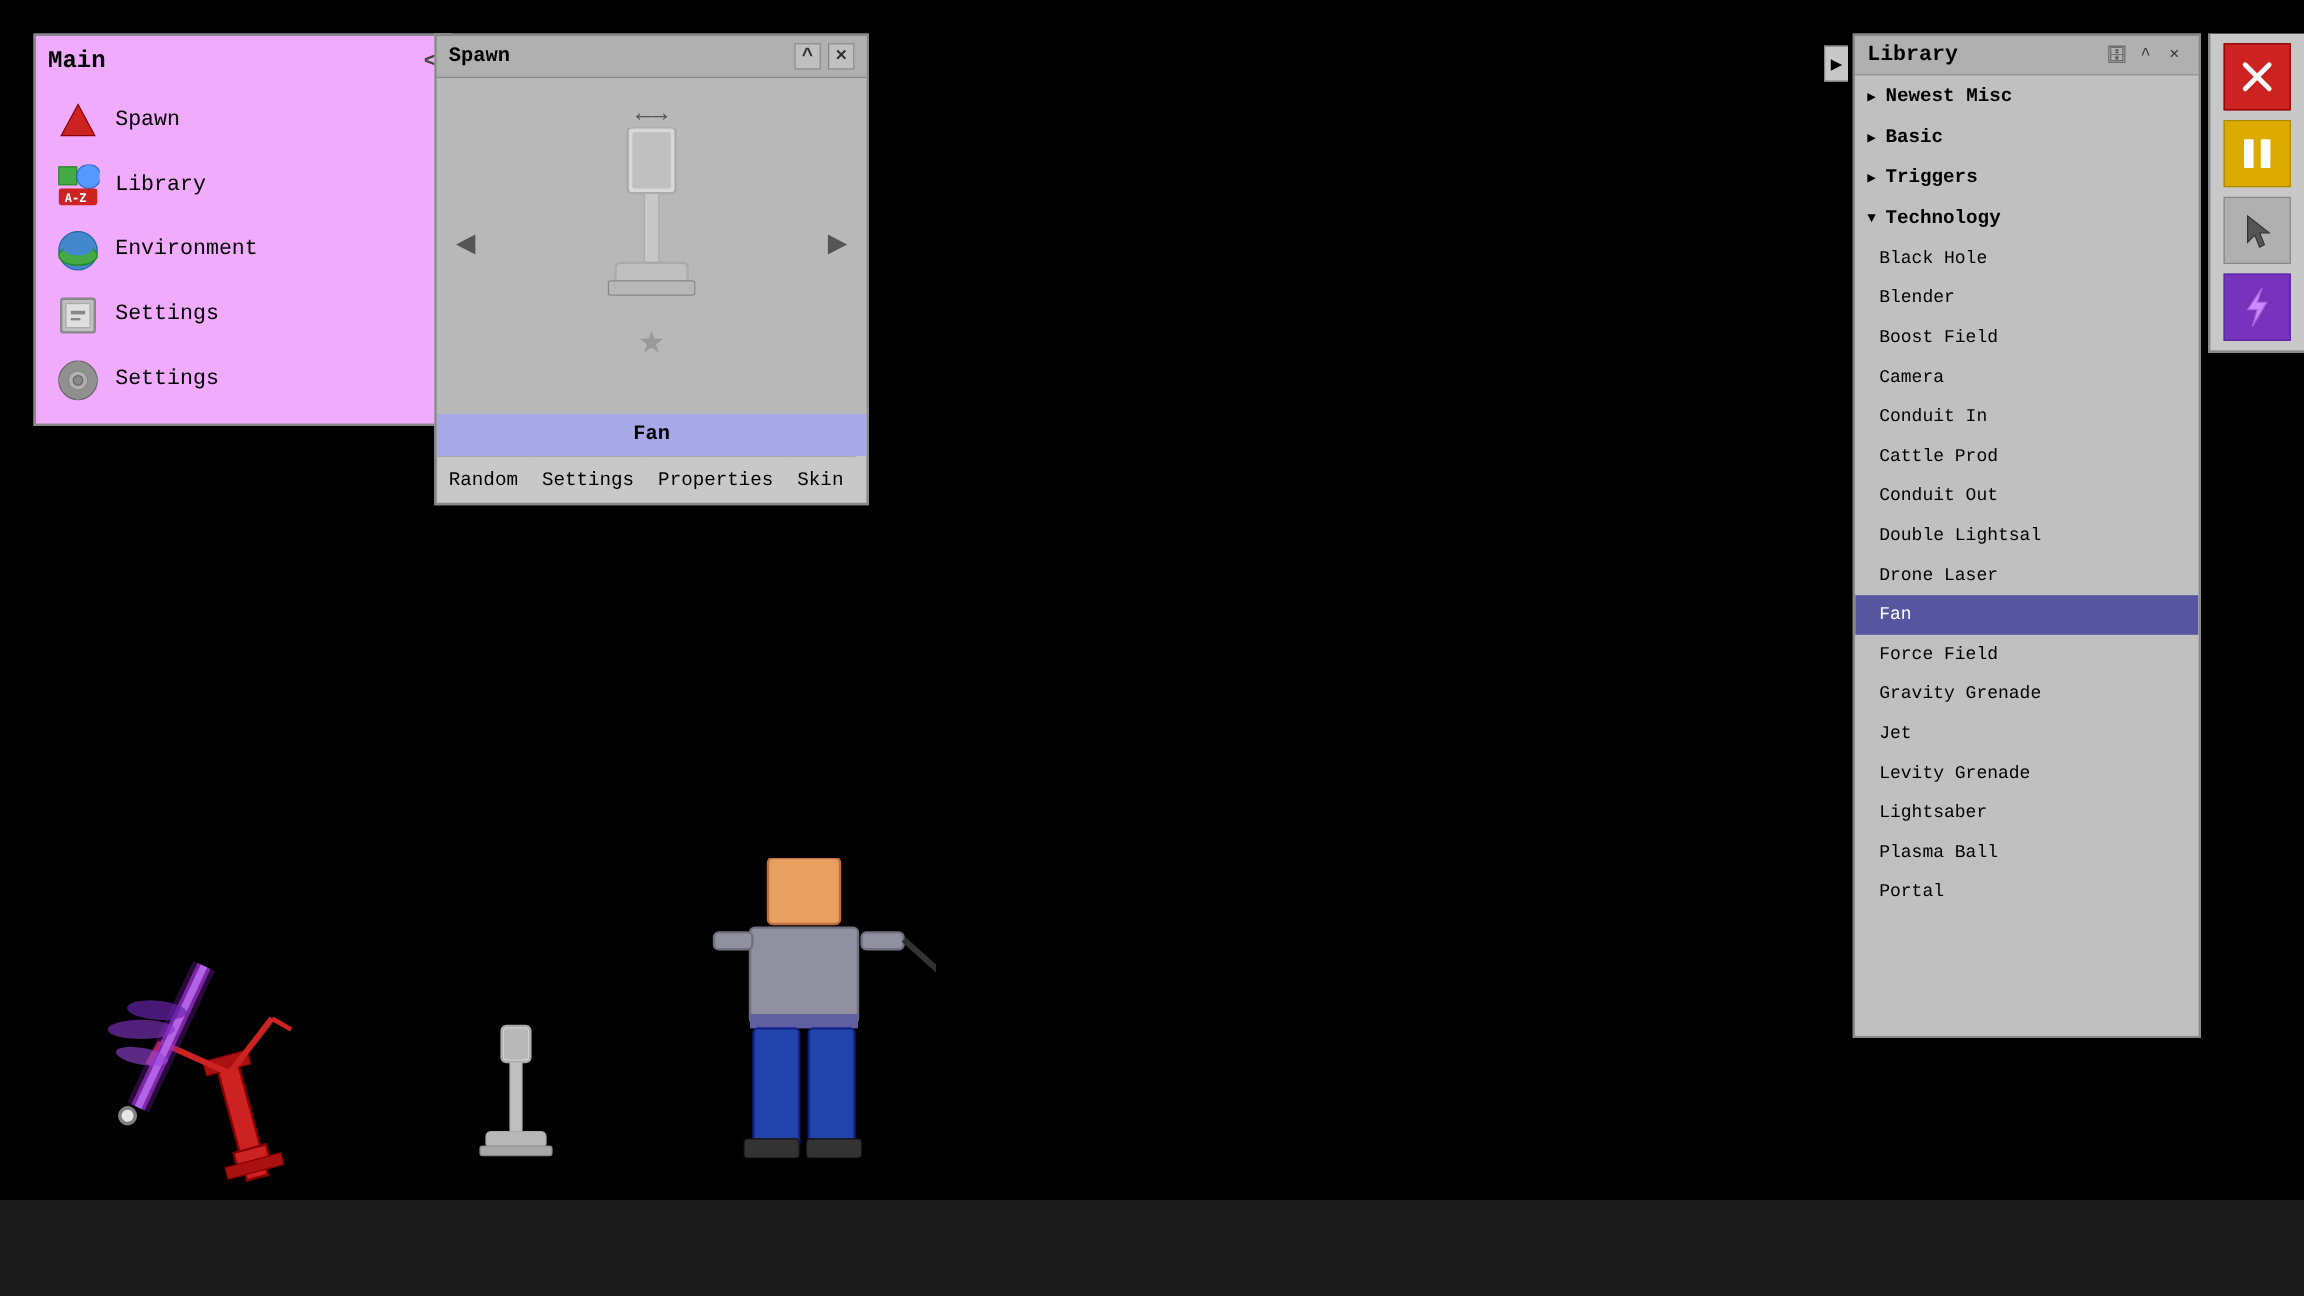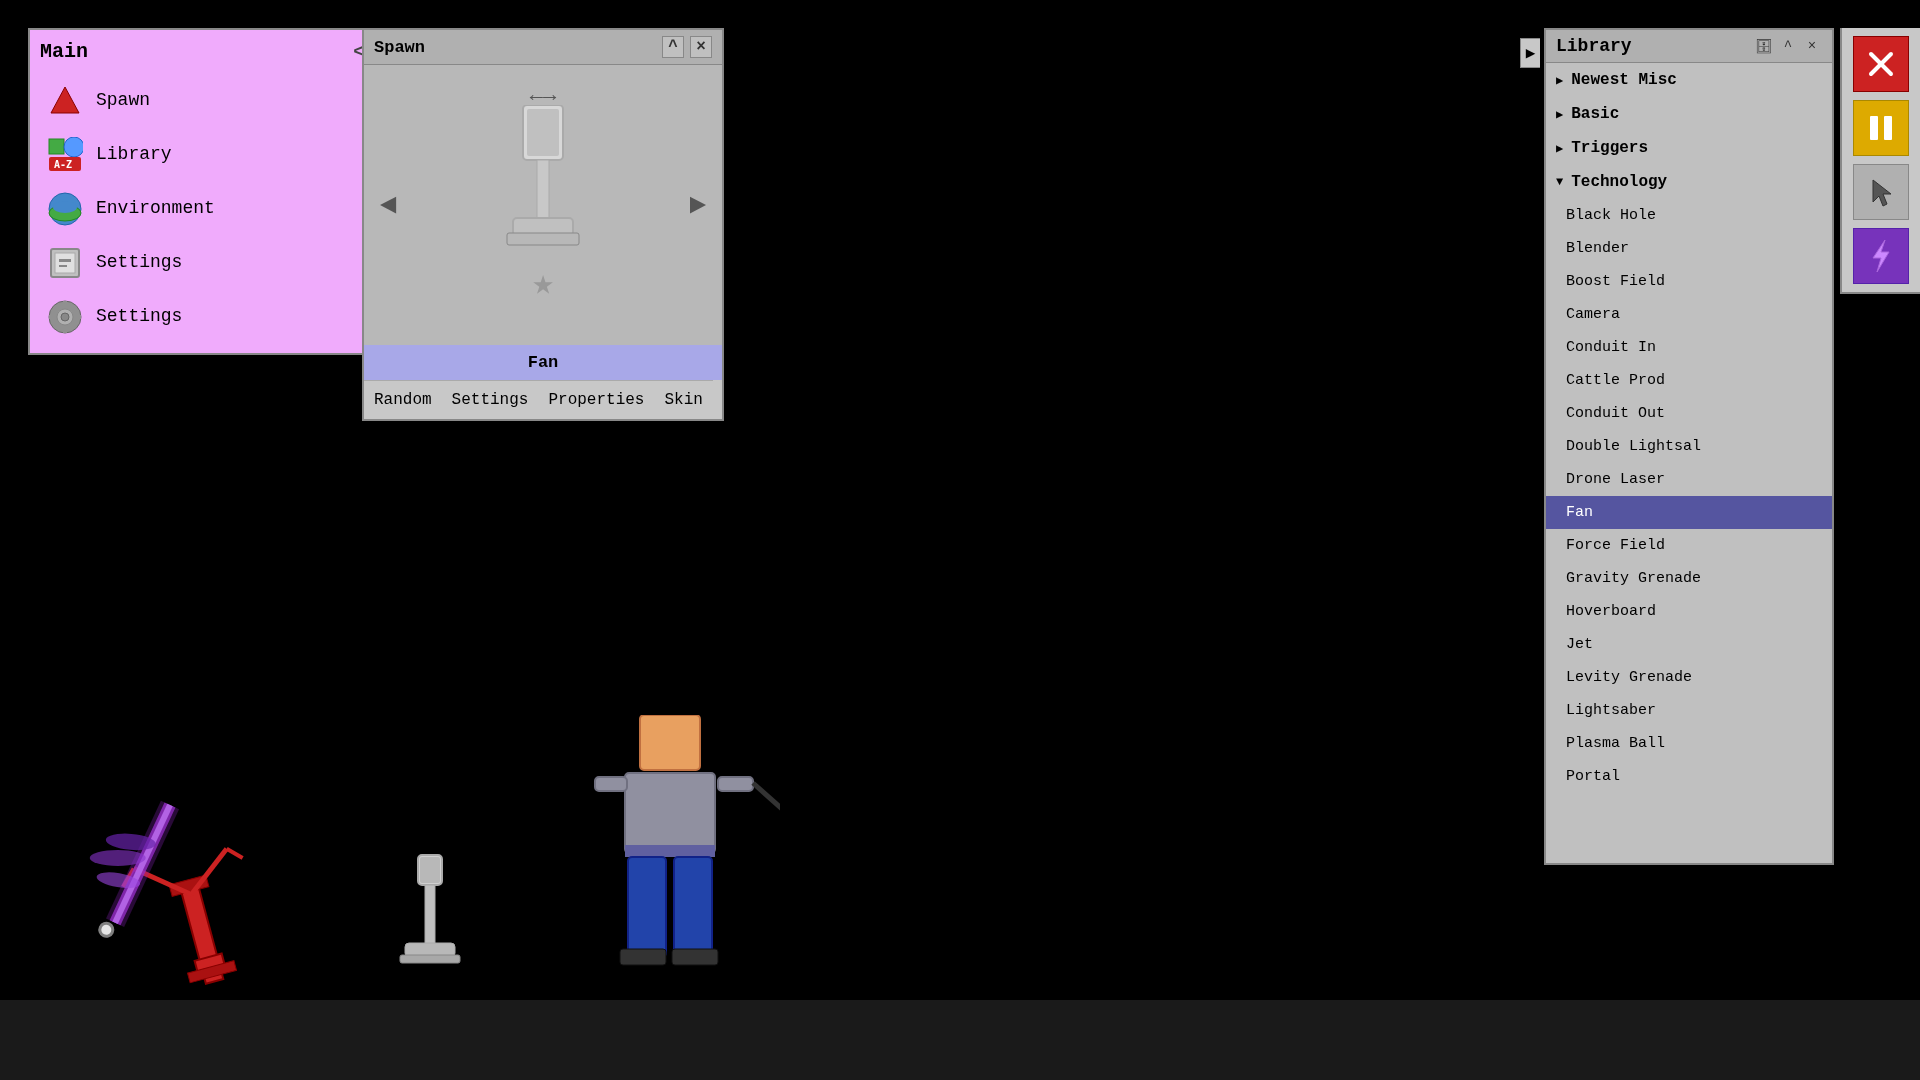--- a/index.html
+++ b/index.html
@@ -512,21 +512,20 @@
     <div class="lib-item">Boost Field</div>
     <div class="lib-item">Camera</div>
     <div class="lib-item">Conduit In</div>
     <div class="lib-item">Cattle Prod</div>
     <div class="lib-item">Conduit Out</div>
     <div class="lib-item">Double Lightsal</div>
     <div class="lib-item">Drone Laser</div>
     <div class="lib-item selected">Fan</div>
     <div class="lib-item">Force Field</div>
     <div class="lib-item">Gravity Grenade</div>
-    <div class="lib-item">Hoverboard</div>
     <div class="lib-item">Jet</div>
     <div class="lib-item">Levity Grenade</div>
     <div class="lib-item">Lightsaber</div>
     <div class="lib-item">Plasma Ball</div>
     <div class="lib-item">Portal</div>
   </div>
 </div>
 
 <div class="right-toolbar" style="z-index:10;">
 

